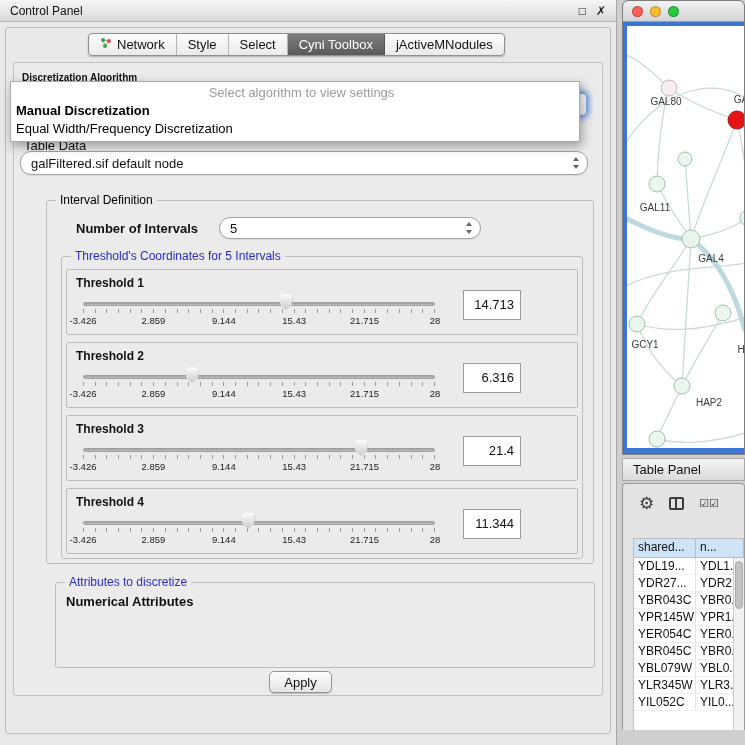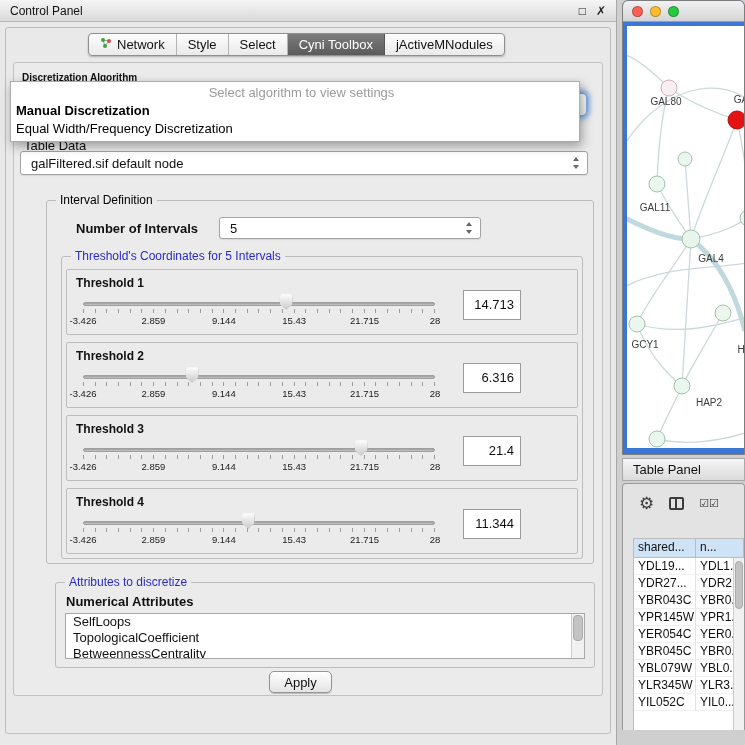--- a/index.html
+++ b/index.html
@@ -26,21 +26,21 @@
   #algo-label{position:absolute;left:22px;top:72px;font-size:10px;font-weight:bold;z-index:1;}
   #algo-combo-fragment{position:absolute;left:26px;top:92px;width:562px;height:25px;border-radius:6px;
         background:linear-gradient(#fff,#f0f0f0);border:2px solid #86aede;box-shadow:0 0 5px 2px rgba(100,150,230,.75);z-index:2;}
   #algo-dropdown{position:absolute;left:10px;top:81px;width:570px;background:#fff;border:1px solid #ababab;
         box-shadow:2px 4px 10px rgba(0,0,0,.35);z-index:10;padding:1px 0 3px 0;}
   .dd-placeholder{height:19px;line-height:19px;text-align:center;color:#9b9b9b;font-size:13px;padding-left:13px;}
   .dd-option{height:18px;line-height:18px;padding-left:5px;font-size:13px;color:#000;}
   .dd-option.bold{font-weight:bold;}
 
   #td-label{position:absolute;left:24px;top:138px;font-size:13px;}
-  .combo{position:absolute;background:#fff;border:1px solid #a3a3a3;border-radius:3px;font-size:13px;
+  .combo{position:absolute;background:#fff;border:1px solid #a3a3a3;border-radius:11px;font-size:13px;
          display:flex;align-items:center;padding:0 22px 0 10px;box-shadow:0 1px 1px rgba(0,0,0,.08);}
   .combo-arrows{position:absolute;right:7px;top:50%;transform:translateY(-50%);width:7px;height:12px;}
   .combo-arrows::before{content:"";position:absolute;left:0;top:0;border-left:3.5px solid transparent;border-right:3.5px solid transparent;border-bottom:4.5px solid #666;}
   .combo-arrows::after{content:"";position:absolute;left:0;bottom:0;border-left:3.5px solid transparent;border-right:3.5px solid transparent;border-top:4.5px solid #666;}
   #td-combo{left:20px;top:151px;width:568px;height:24px;}
 
   .group{position:absolute;border:1px solid #bdbdbd;border-radius:3px;}
   .group-title{position:absolute;top:-8px;left:9px;background:#ebebeb;padding:0 4px;font-size:12px;white-space:nowrap;}
   .t-green{color:#000000;}
   .t-blue{color:#2a2ac8;}
@@ -239,30 +239,20 @@
               <div class="slider-thumb" style="left: 46.9993%;"></div>
             </div>
           <div class="th-value">11.344</div>
         </div>
       </div>
     </div>
 
     <div id="attr-group" class="group">
       <span class="group-title t-blue">Attributes to discretize</span>
       <div id="attr-subtitle">Numerical Attributes</div>
-      <div id="attr-listwrap">
-        <div id="attr-list">
-            <div class="attr-item">SelfLoops</div>
-            <div class="attr-item">TopologicalCoefficient</div>
-            <div class="attr-item">BetweennessCentrality</div>
-          </div>
-        <div class="vscroll">
-            <div class="vthumb"></div>
-          </div>
-      </div>
     </div>
 
     <button id="apply-btn">Apply</button>
   </div>
 
   <div class="net-window">
     <div class="net-titlebar">
       <span class="traffic" style="background: rgb(255, 95, 87);"></span>
       <span class="traffic" style="background: rgb(254, 188, 46);"></span>
       <span class="traffic" style="background: rgb(40, 200, 64);"></span>

